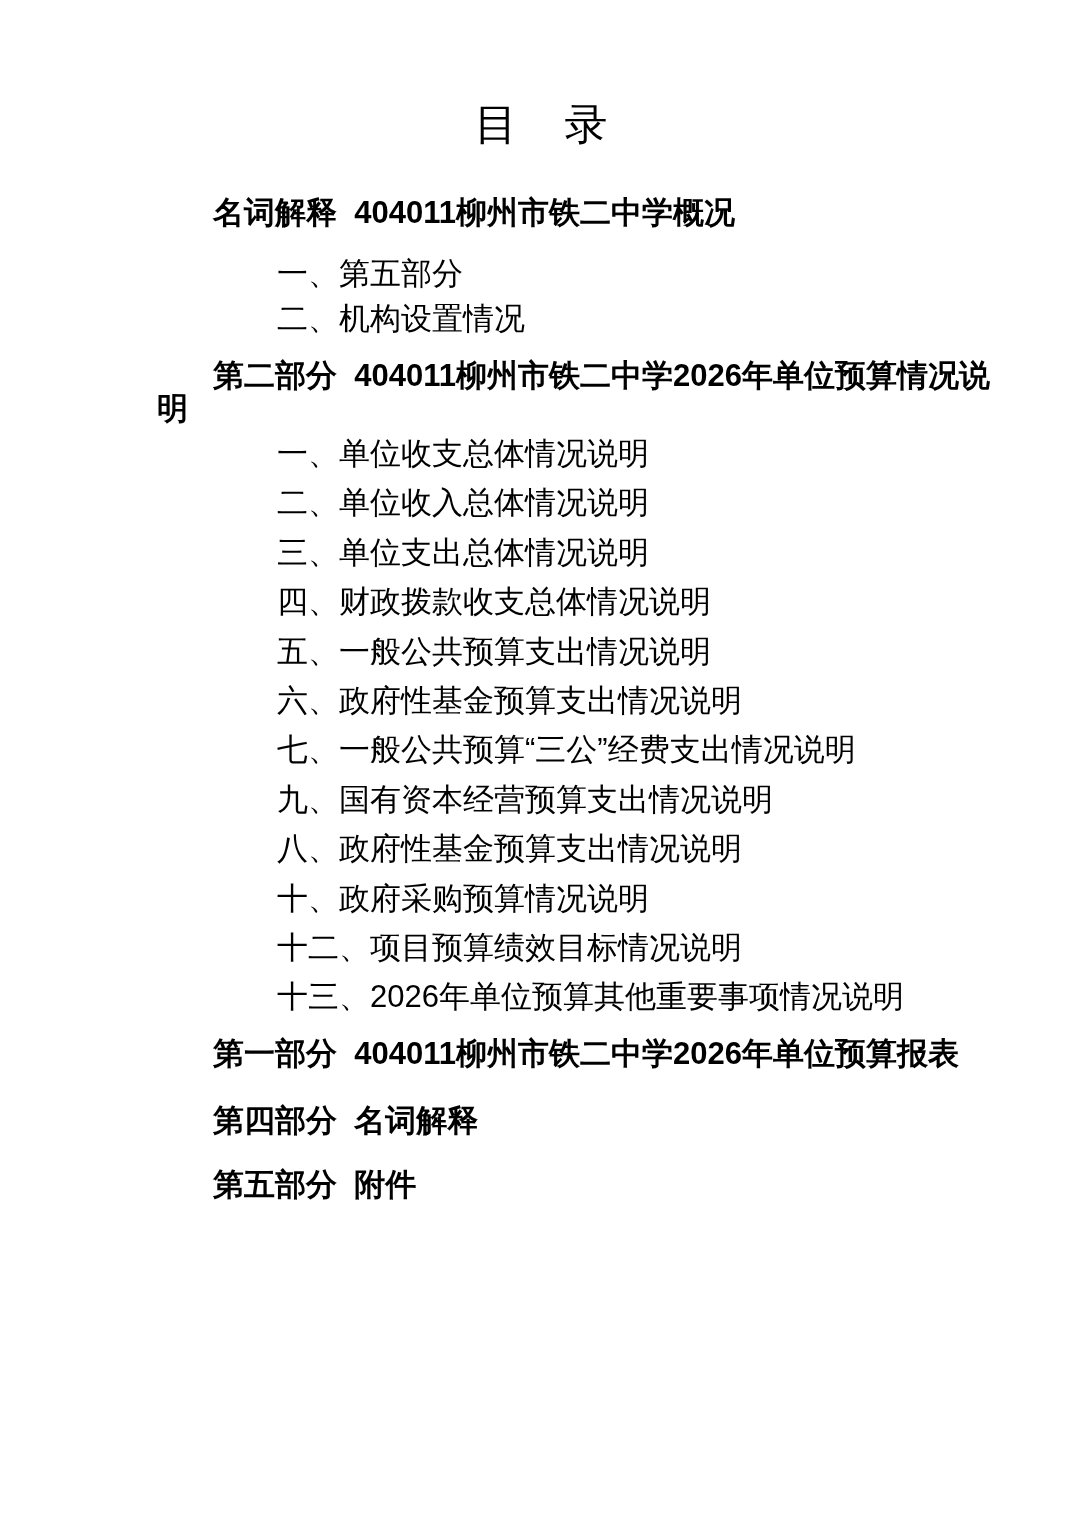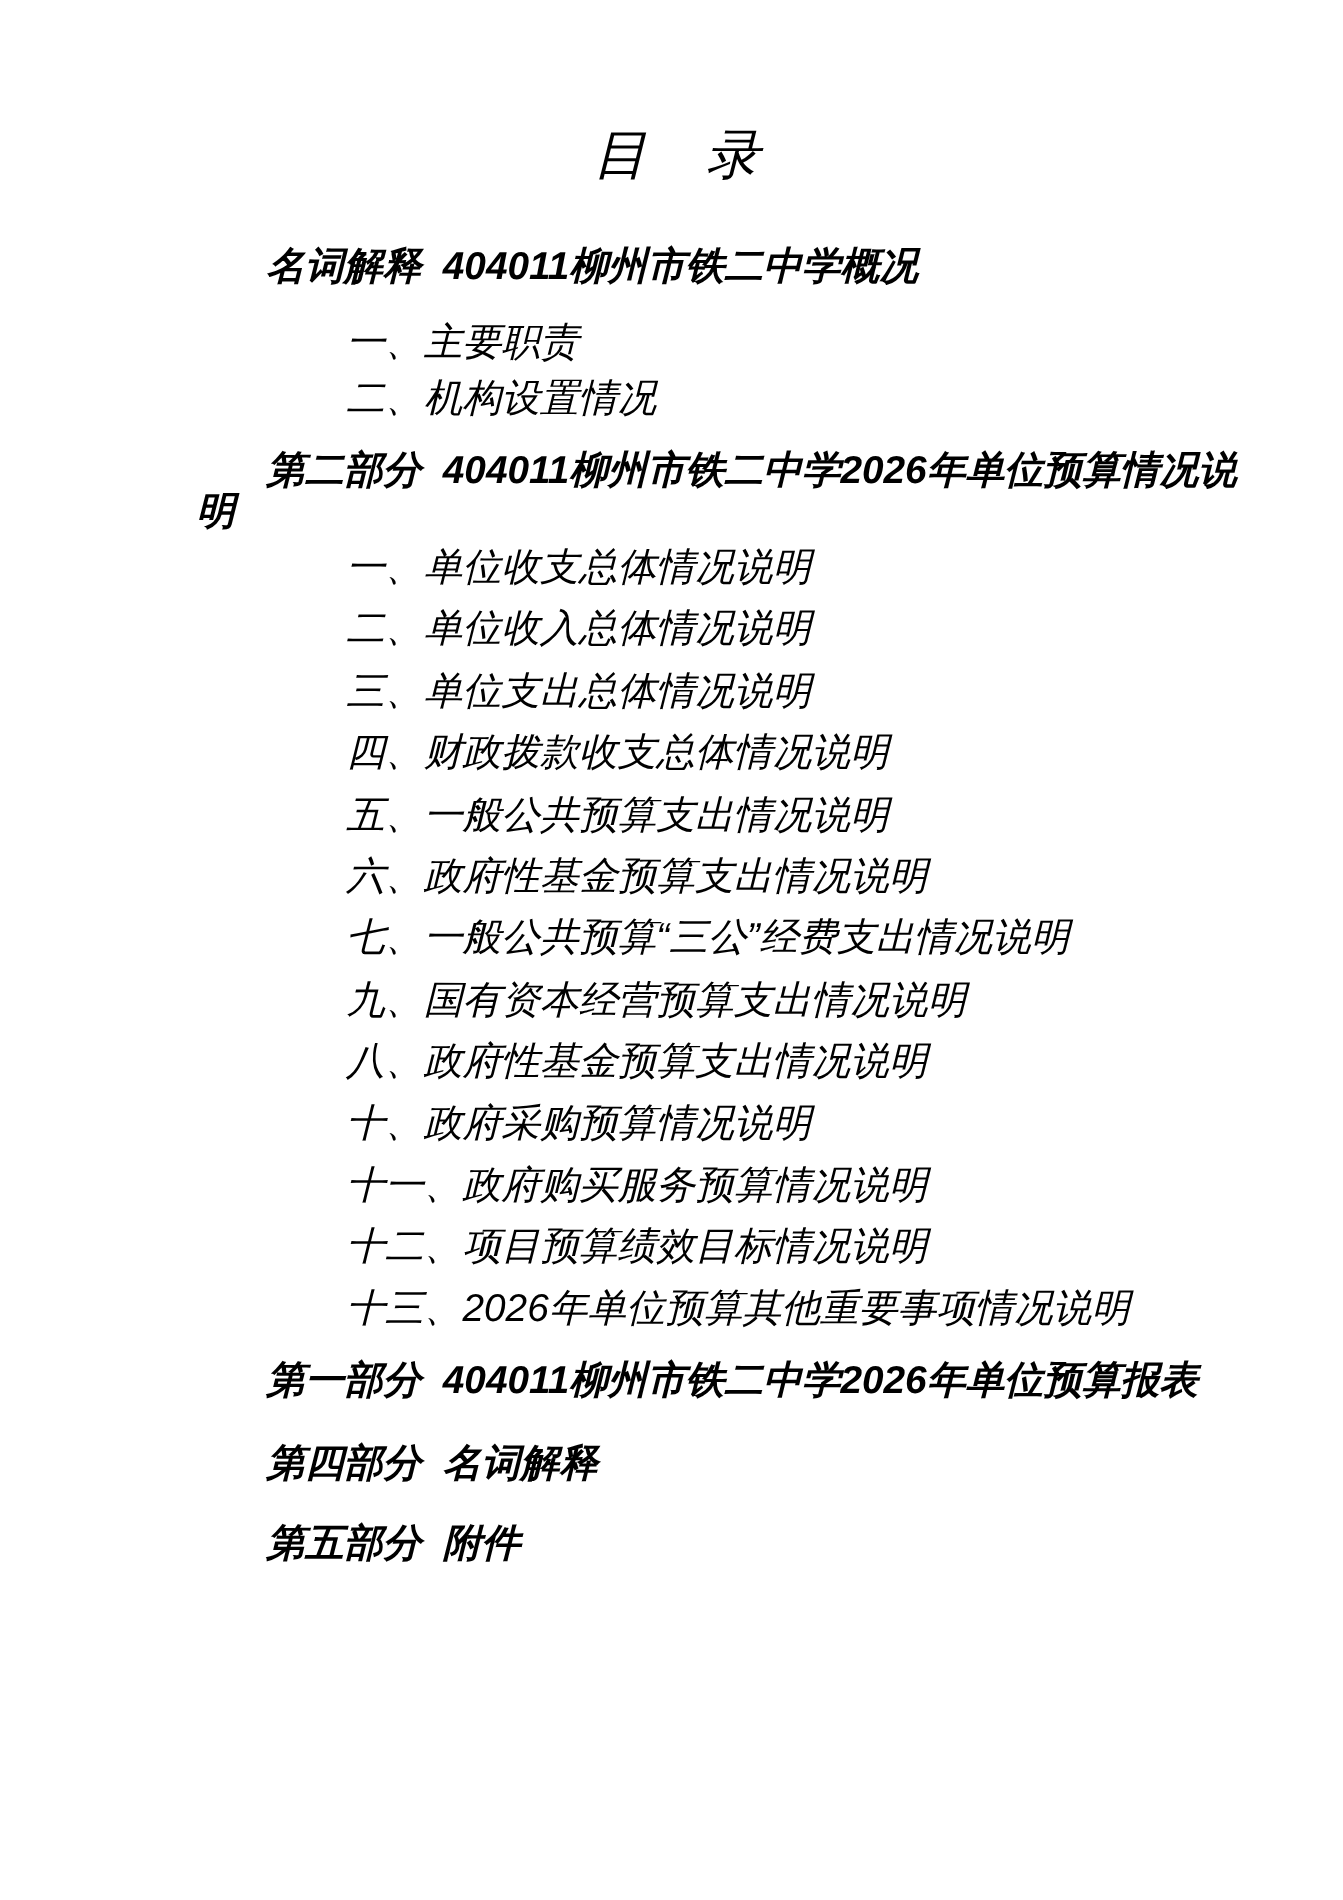--- a/index.html
+++ b/index.html
@@ -14,21 +14,20 @@
     font-family: "Liberation Sans", "DejaVu Sans", sans-serif;
     overflow: hidden;
   }
   .page {
     display: flow-root;
     box-sizing: border-box;
     width: 1074px;
     height: 1520px;
     padding: 0 22px 0 157px;
     background: #ffffff;
-    font-style: italic;
   }
   .doc-title {
     width: 770px;
     margin: 100px 0 0 0;
     font-size: 43px;
     line-height: 48px;
     font-weight: 400;
     text-align: center;
     letter-spacing: 2px;
     white-space: pre-wrap;
@@ -57,21 +56,21 @@
 </style>
 </head>
 <body>
 
 <div class="page">
 
   <div class="doc-title">目　录</div>
 
   <div class="part-heading h-first">名词解释  404011柳州市铁二中学概况</div>
 
-  <div class="toc-item p1-first">一、主要职责</div>
+  <div class="toc-item p1-first">一、第五部分</div>
 
   <div class="toc-item p1-second">二、机构设置情况</div>
 
   <div class="part-heading">第二部分  404011柳州市铁二中学2026年单位预算情况说
 明</div>
 
   <div class="toc-item p2-first">一、单位收支总体情况说明</div>
 
   <div class="toc-item">二、单位收入总体情况说明</div>
 
@@ -84,21 +83,20 @@
   <div class="toc-item">六、政府性基金预算支出情况说明</div>
 
   <div class="toc-item">七、一般公共预算“三公”经费支出情况说明</div>
 
   <div class="toc-item">九、国有资本经营预算支出情况说明</div>
 
   <div class="toc-item">八、政府性基金预算支出情况说明</div>
 
   <div class="toc-item">十、政府采购预算情况说明</div>
 
-  <div class="toc-item">十一、政府购买服务预算情况说明</div>
 
   <div class="toc-item">十二、项目预算绩效目标情况说明</div>
 
   <div class="toc-item">十三、2026年单位预算其他重要事项情况说明</div>
 
   <div class="part-heading">第一部分  404011柳州市铁二中学2026年单位预算报表</div>
 
   <div class="part-heading h-fourth">第四部分  名词解释</div>
 
   <div class="part-heading h-fifth">第五部分  附件</div>

